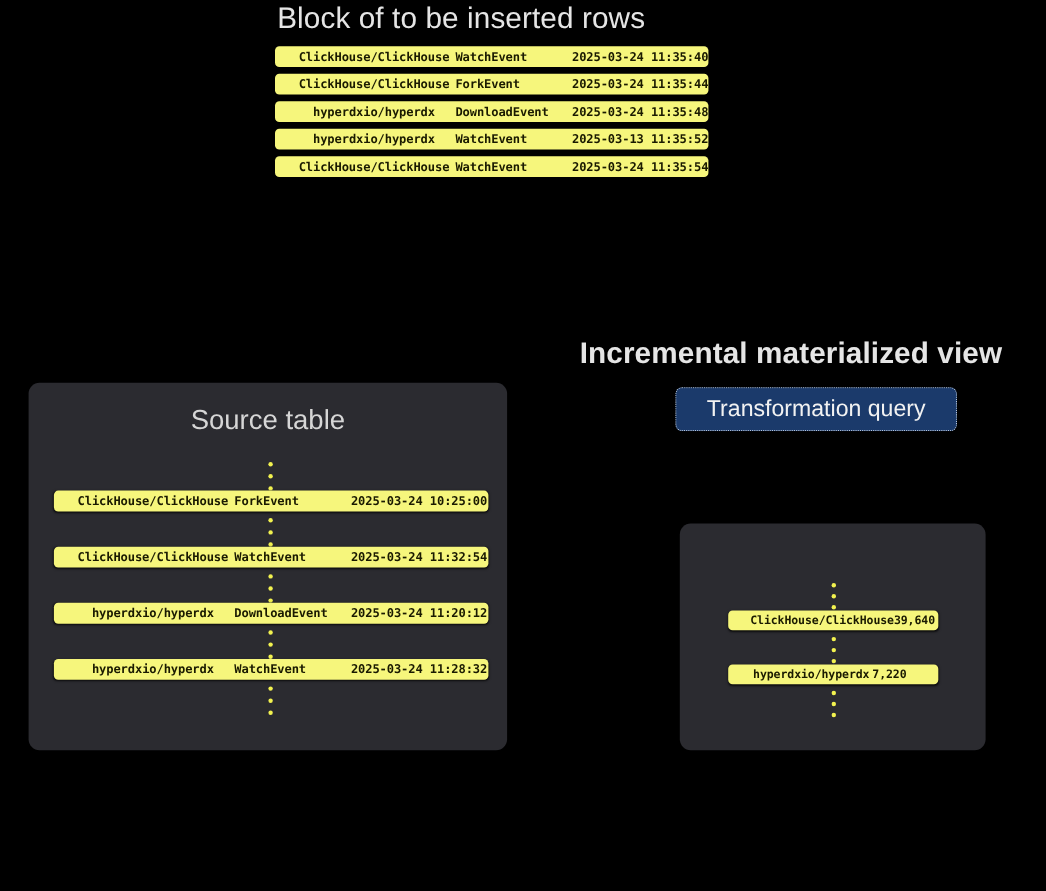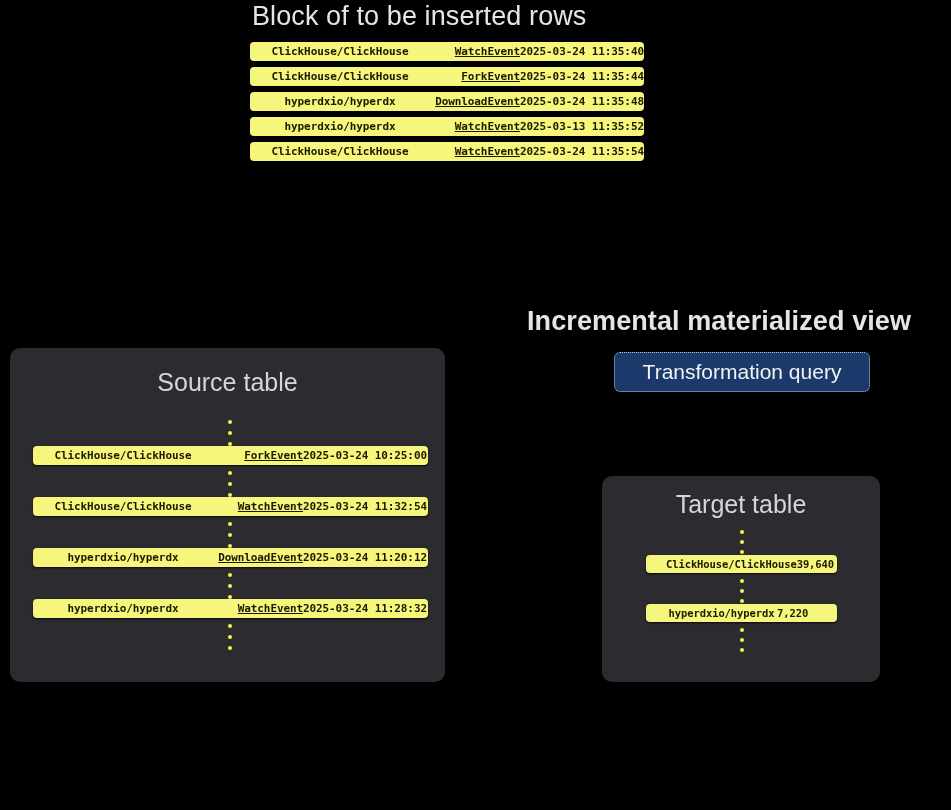--- a/index.html
+++ b/index.html
@@ -50,35 +50,36 @@
     font-size: 11px;
     font-weight: 700;
     color: #1a1a00;
     letter-spacing: -0.1px;
     white-space: nowrap;
     overflow: hidden;
     padding-left: 16px;
   }
 
   .row .c-repo   { flex: 0 0 148px; text-align: center; }
-  .row .c-event  { flex: 0 0 106px; text-align: right; text-decoration: underline; }
+  .row .c-event  { flex: 0 0 106px; text-align: left; }
   .row .c-time   { flex: 0 0 110px; text-align: left; }
   .row .c-more   { flex: 1 1 auto;  text-align: center; letter-spacing: 1px; }
 
   
   .row.trow { height: 18px; font-size: 10.5px; }
   .row.trow .t-repo { flex: 1 1 auto; text-align: center; padding-left: 4px; }
   .row.trow .t-val  { flex: 0 0 60px; text-align: left; padding-right: 10px; }
 
   
   .panel {
     position: absolute;
     background: #2b2b30;
     border-radius: 10px;
     box-shadow: 0 2px 6px rgba(0,0,0,0.6);
+    margin-left: 16px;
   }
 
   
   .vdots {
     position: absolute;
     display: flex;
     flex-direction: column;
     align-items: center;
     justify-content: space-between;
   }
@@ -203,21 +204,20 @@
       <i></i>
   </div>
 </div>
 
 <div class="heading" style="left:527px; top:308px;font-weight:bold;">Incremental materialized view</div>
 
 <div class="query-box" style="left:614px; top:352px; width:256px; height:40px;">Transformation query</div>
 
 <div class="panel" style="left:602px; top:476px; width:278px; height:206px;">
 
-  <div class="panel-title" style="margin-top:16px;">Target table</div>
 
   <div class="vdots" style="left:137px; top:54px; width:6px; height:24px;">
     <i></i>
       <i></i>
       <i></i>
   </div>
 
   <div class="row trow" style="left:44px; top:79px; width:191px;">
     <span class="t-repo">ClickHouse/ClickHouse</span>
     <span class="t-val">39,640</span>

